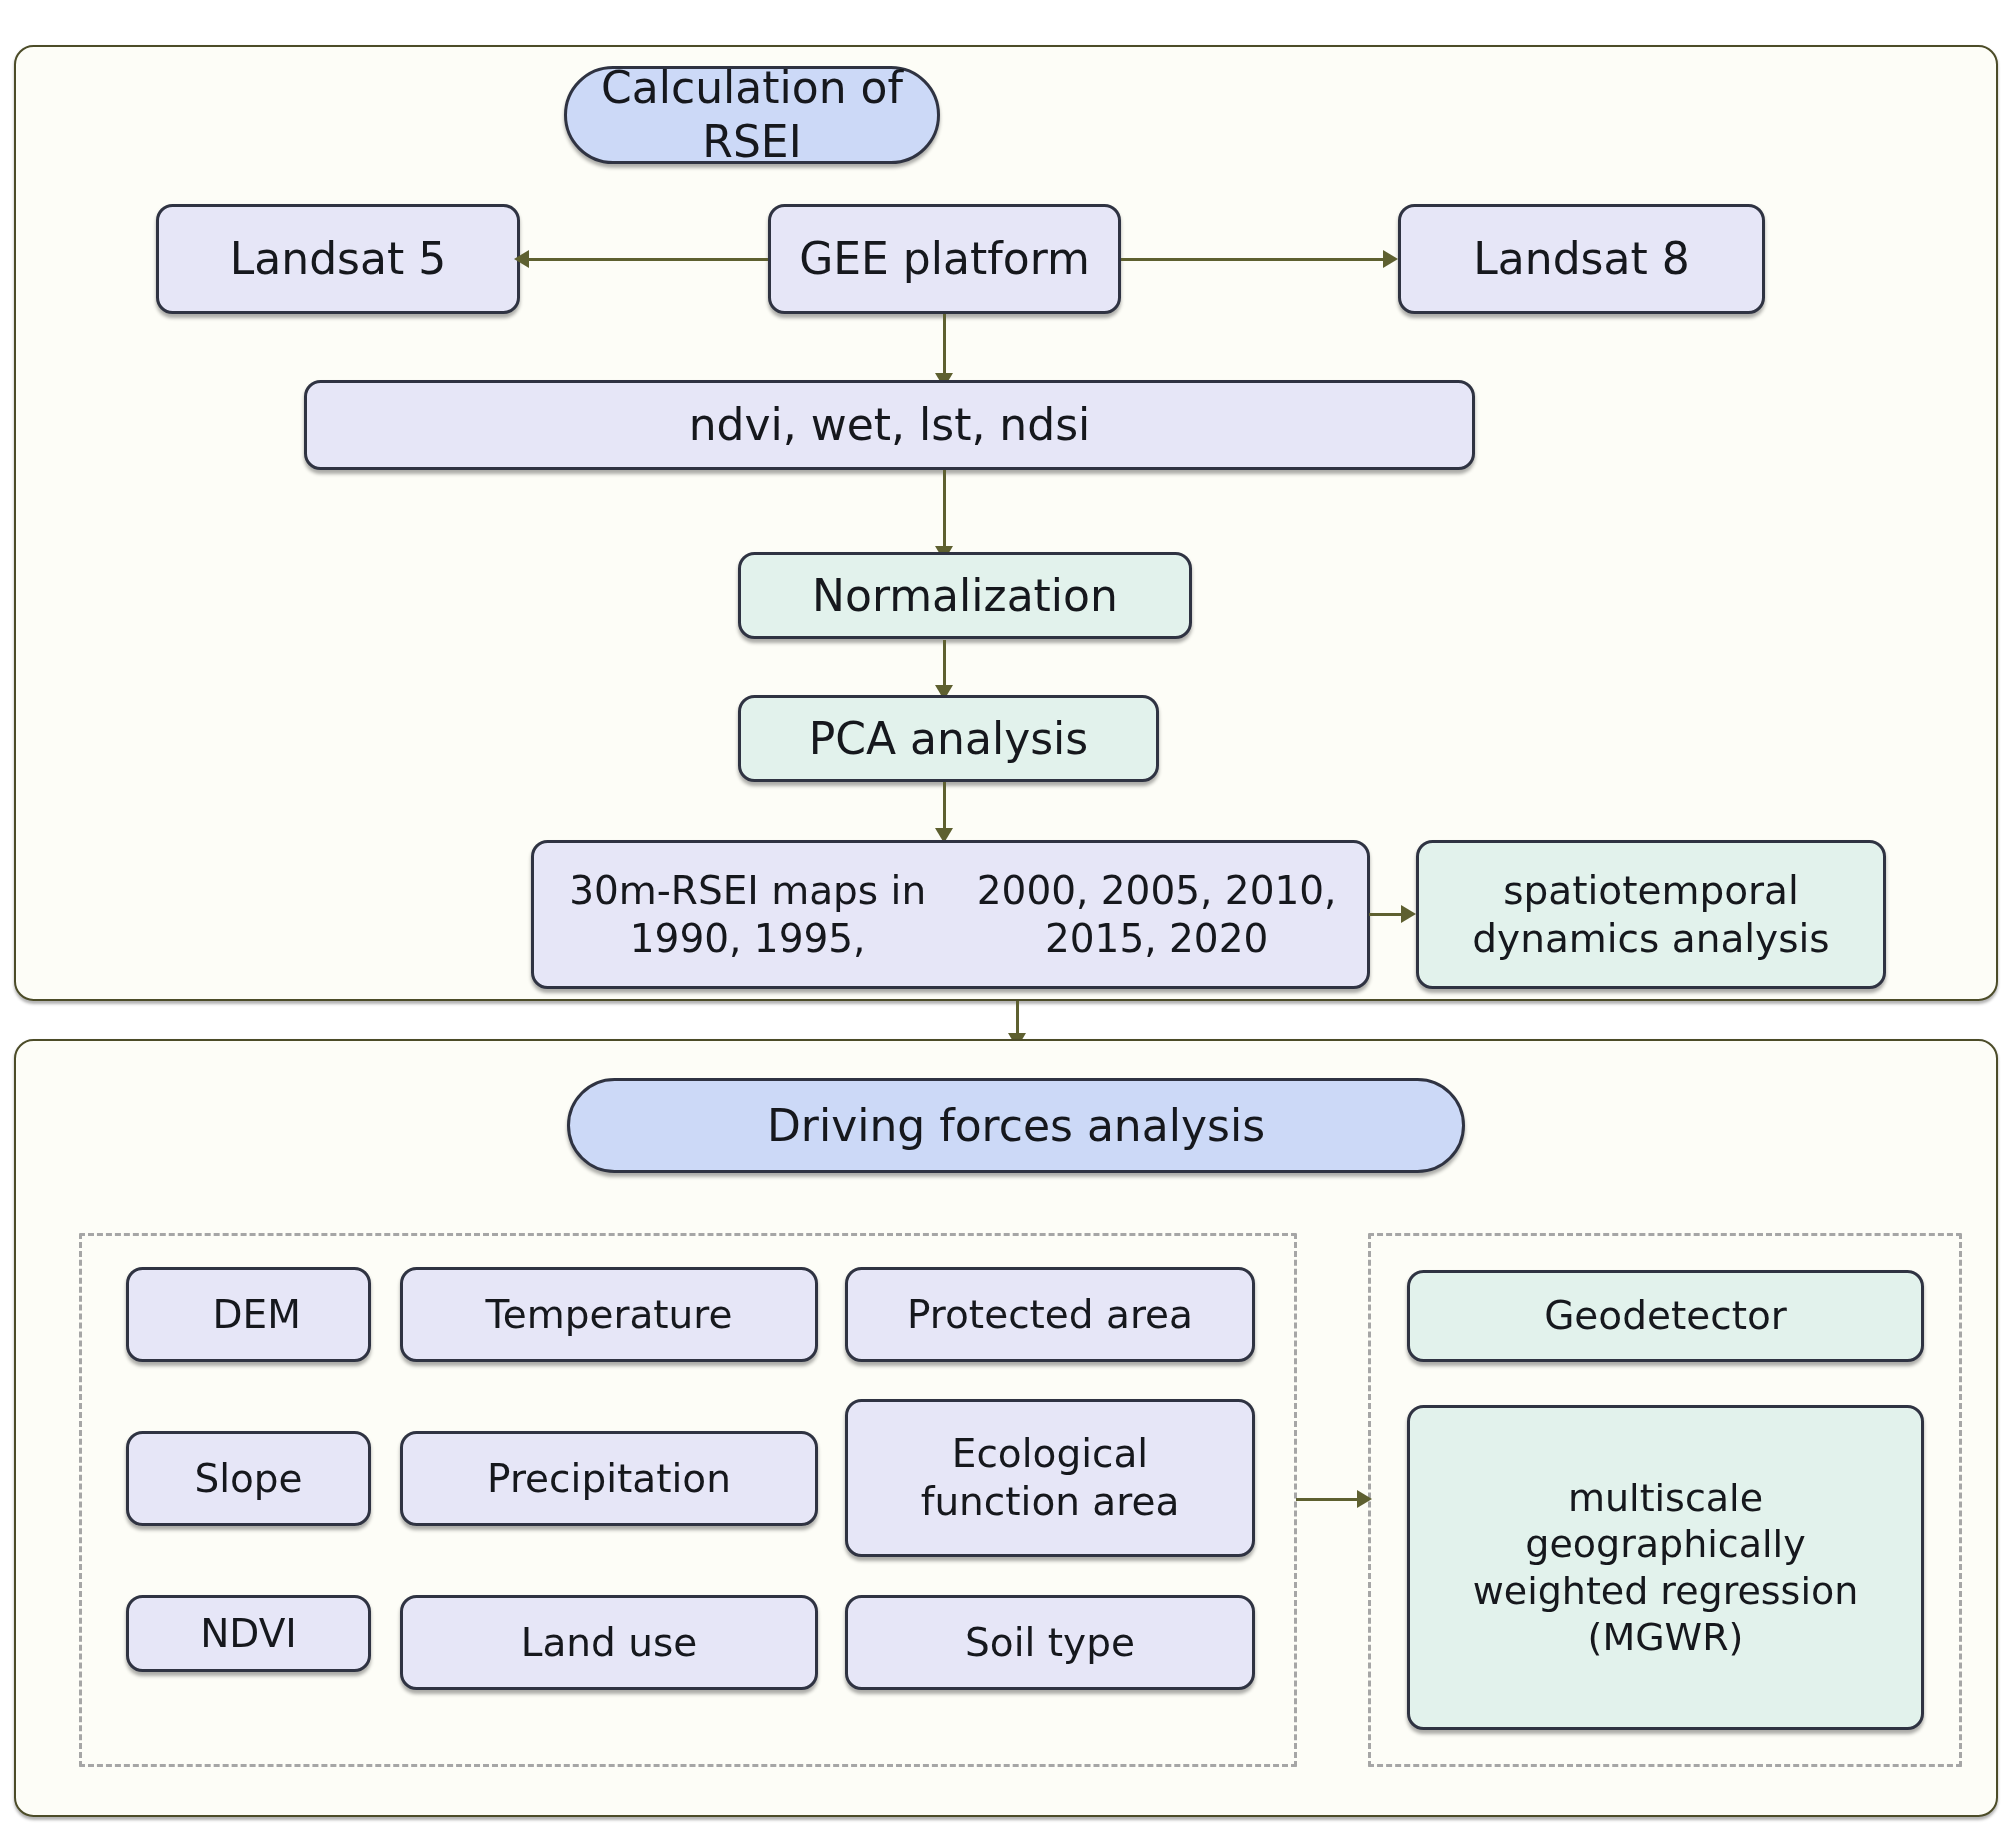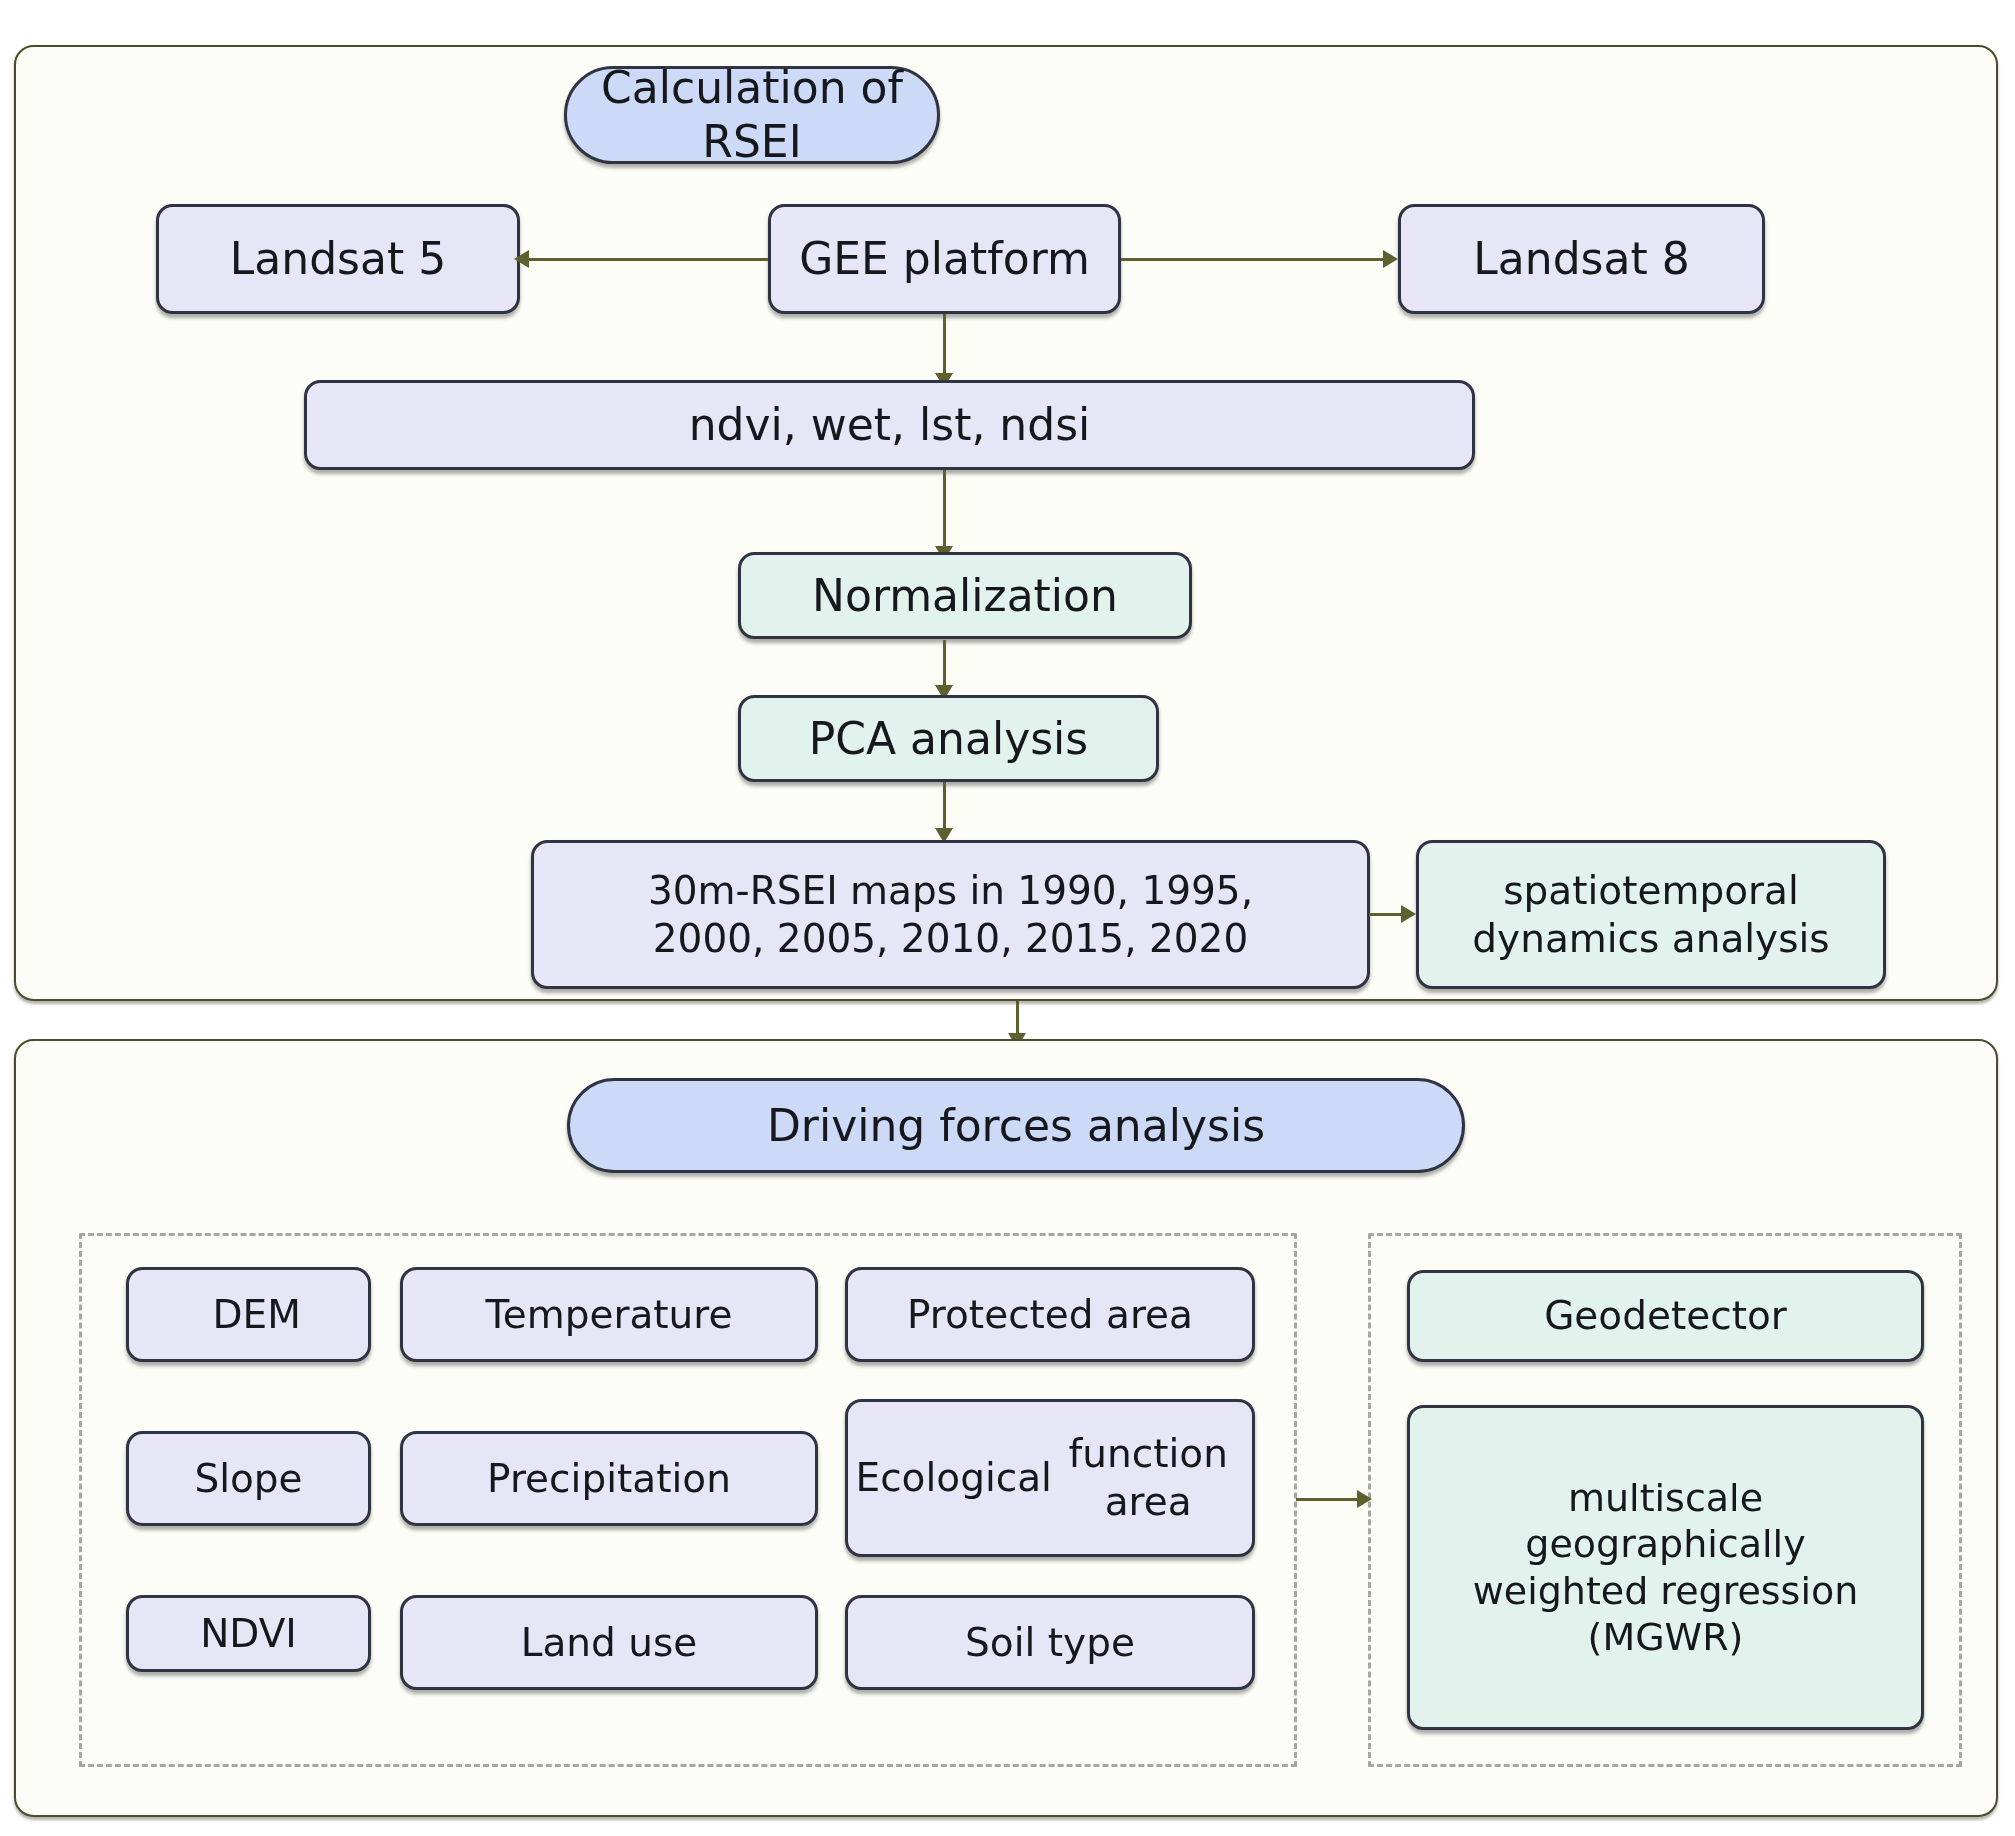--- a/index.html
+++ b/index.html
@@ -93,21 +93,21 @@
   <div class="node mint t58" style="left:738px;top:552px;width:454px;height:87px;">Normalization</div>
 
   <div class="vline" style="left:943px;top:640px;height:53px;"></div>
   <div class="arr arr-down" style="left:935px;top:685px;"></div>
 
   <div class="node mint t58" style="left:738px;top:695px;width:421px;height:87px;">PCA analysis</div>
 
   <div class="vline" style="left:943px;top:782px;height:53px;"></div>
   <div class="arr arr-down" style="left:935px;top:828px;"></div>
 
-  <div class="node lav t52" style="left:531px;top:840px;width:839px;height:149px;flex-direction:column;">
+  <div class="node lav t52" style="left:531px;top:840px;width:839px;height:149px;flex-direction:row;">
     <span>30m-RSEI maps in 1990, 1995,</span>
     <span>2000, 2005, 2010, 2015, 2020</span>
   </div>
 
   <div class="hline" style="left:1369px;top:913px;width:35px;"></div>
   <div class="arr arr-right" style="left:1401px;top:905px;"></div>
 
   <div class="node mint t52" style="left:1416px;top:840px;width:470px;height:149px;flex-direction:column;">
     <span>spatiotemporal</span>
     <span>dynamics analysis</span>
@@ -123,21 +123,21 @@
   <div class="dashed" style="left:79px;top:1233px;width:1218px;height:534px;"></div>
 
   <div class="dashed" style="left:1368px;top:1233px;width:594px;height:534px;"></div>
 
   <div class="node lav t52" style="left:126px;top:1267px;width:245px;height:95px;padding-left:24px;">DEM</div>
   <div class="node lav t52" style="left:400px;top:1267px;width:418px;height:95px;">Temperature</div>
   <div class="node lav t52" style="left:845px;top:1267px;width:410px;height:95px;">Protected area</div>
 
   <div class="node lav t52" style="left:126px;top:1431px;width:245px;height:95px;">Slope</div>
   <div class="node lav t52" style="left:400px;top:1431px;width:418px;height:95px;">Precipitation</div>
-  <div class="node lav t52" style="left:845px;top:1399px;width:410px;height:158px;flex-direction:row;justify-content:center;">
+  <div class="node lav t52" style="left:845px;top:1399px;width:410px;height:158px;flex-direction:column;justify-content:center;">
     <span>Ecological</span>
     <span>function area</span>
   </div>
 
   <div class="node lav t52" style="left:126px;top:1595px;width:245px;height:77px;">NDVI</div>
   <div class="node lav t52" style="left:400px;top:1595px;width:418px;height:95px;">Land use</div>
   <div class="node lav t52" style="left:845px;top:1595px;width:410px;height:95px;">Soil type</div>
 
   <div class="hline" style="left:1296px;top:1498px;width:66px;"></div>
   <div class="arr arr-right" style="left:1357px;top:1490px;"></div>

